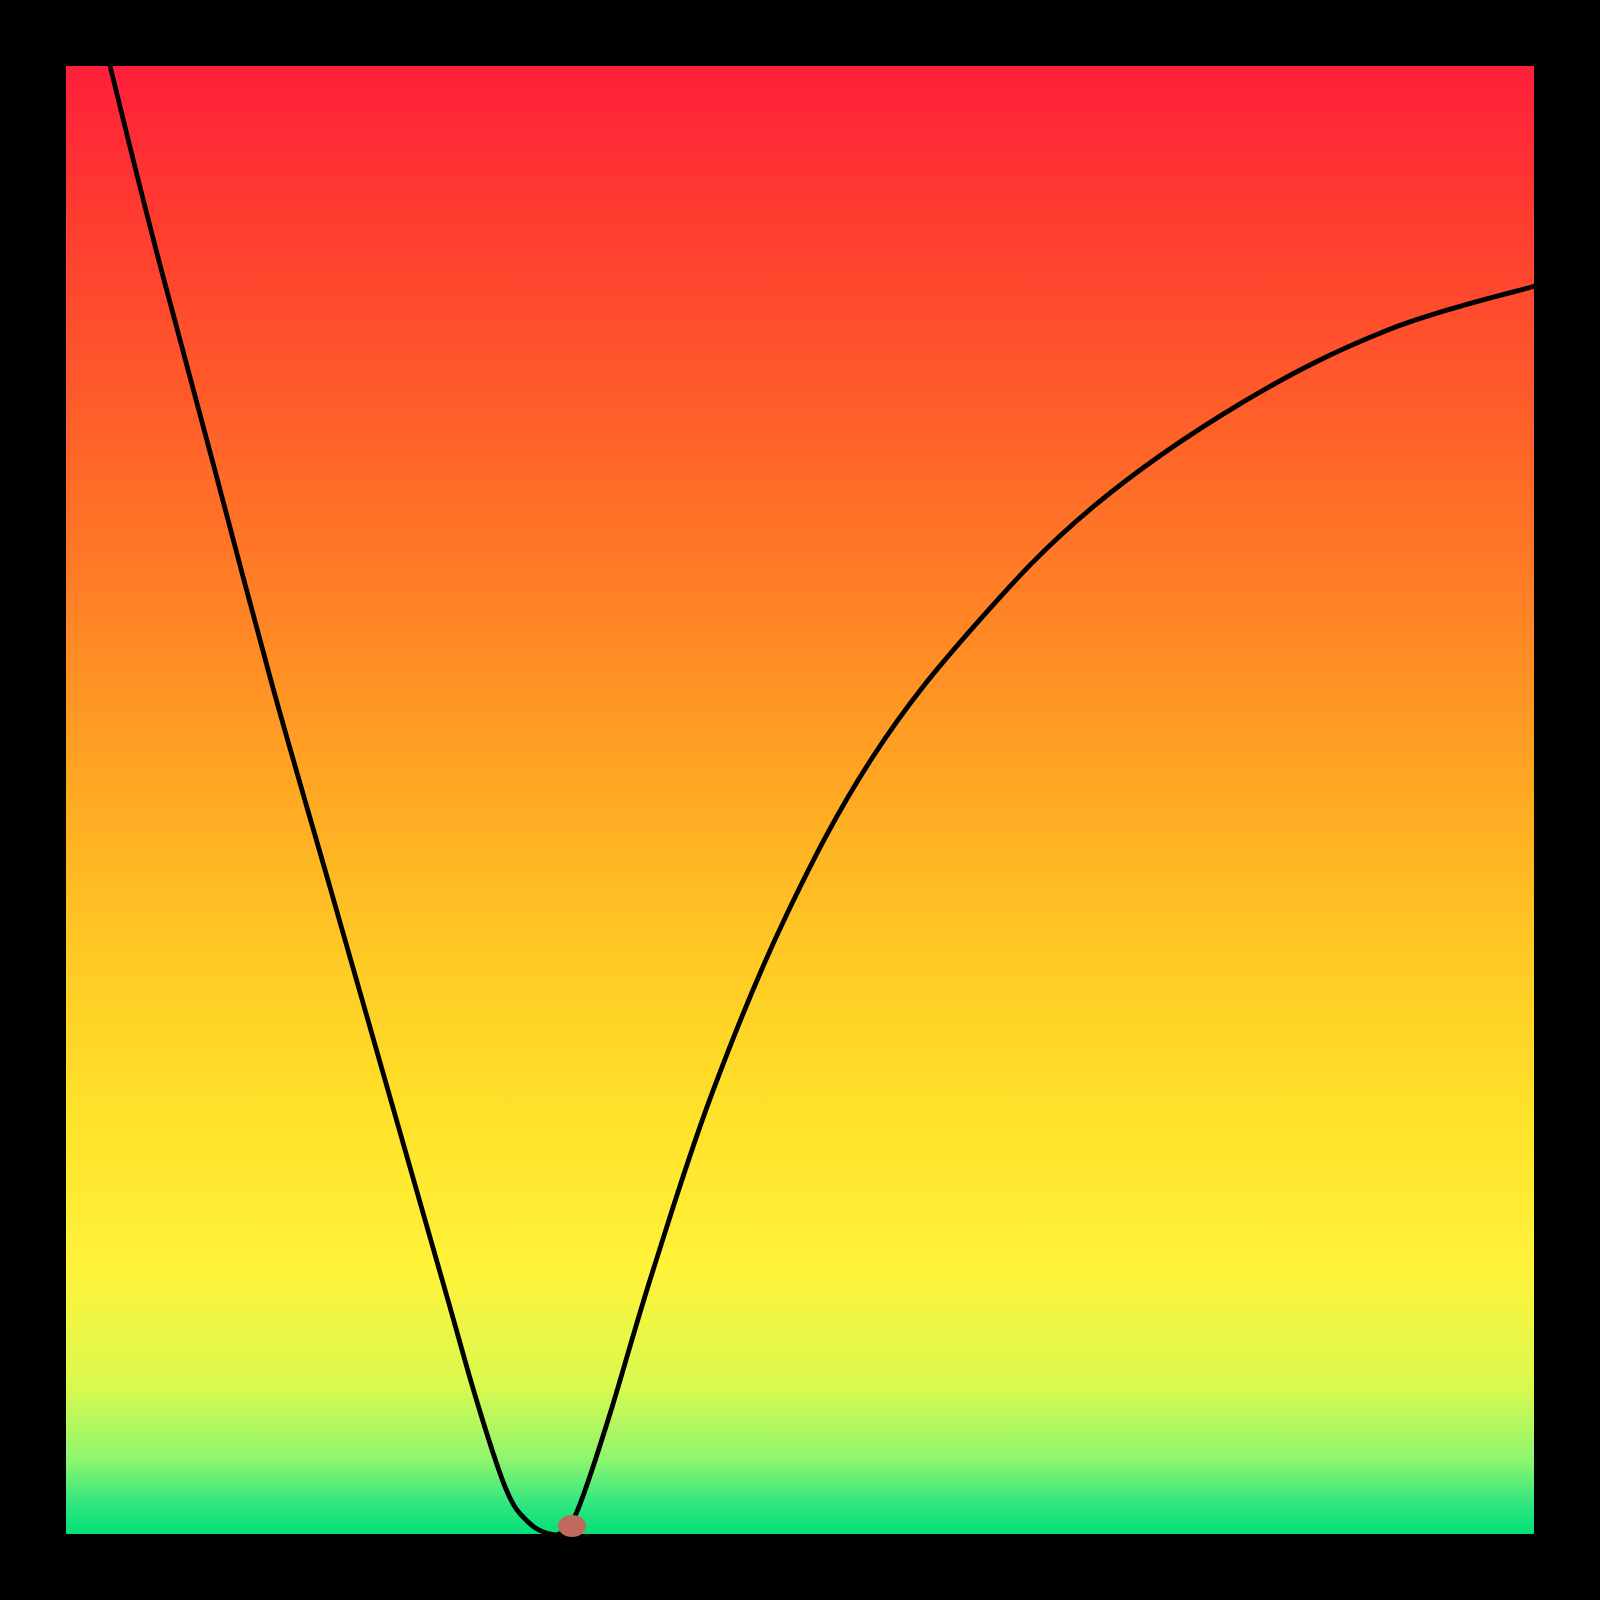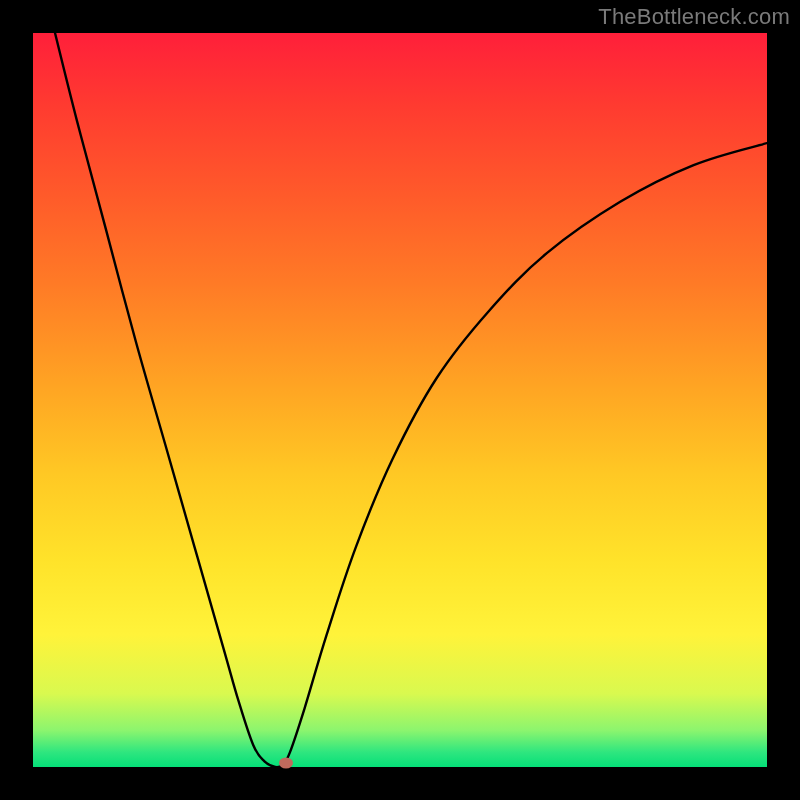--- a/index.html
+++ b/index.html
@@ -61,20 +61,19 @@
     height: 11px;
     background: #c06a5d;
     border-radius: 50%;
     transform: translate(-50%, -50%);
   }
 </style>
 </head>
 <body>
 
 <div class="frame">
-  <div class="attribution">TheBottleneck.com</div>
   <div class="plot">
     <svg class="curve" viewBox="0 0 734 734" preserveAspectRatio="none">
       <path id="curve-path" fill="none" stroke="#000" stroke-width="2.4" stroke-linejoin="round" stroke-linecap="round" d="M 22.02 0.00 C 25.98 15.85, 34.79 52.41, 44.04 88.08 C 53.29 123.75, 62.83 158.54, 73.40 198.18 C 83.97 237.82, 92.19 269.97, 102.76 308.28 C 113.33 346.59, 121.55 374.05, 132.12 411.04 C 142.69 448.03, 150.91 476.81, 161.48 513.80 C 172.05 550.79, 182.91 588.81, 190.84 616.56 C 198.77 644.31, 200.24 650.76, 205.52 667.94 C 210.80 685.12, 215.58 701.15, 220.20 711.98 C 224.82 722.81, 227.25 724.16, 231.21 728.13 C 235.17 732.09, 238.92 733.34, 242.22 734.00 C 245.52 734.66, 246.92 734.44, 249.56 731.80 C 252.20 729.16, 252.94 729.49, 256.90 719.32 C 260.86 709.15, 264.97 696.42, 271.58 675.28 C 278.19 654.14, 284.35 630.95, 293.60 601.88 C 302.85 572.81, 311.07 545.51, 322.96 513.80 C 334.85 482.09, 345.13 456.11, 359.66 425.72 C 374.19 395.33, 386.52 371.40, 403.70 344.98 C 420.88 318.56, 435.26 301.38, 455.08 278.92 C 474.90 256.46, 490.02 240.02, 513.80 220.20 C 537.58 200.38, 560.78 184.67, 587.20 168.82 C 613.62 152.97, 634.18 142.69, 660.60 132.12 C 687.02 121.55, 720.79 114.06, 734.00 110.10"></path>
     </svg>
     <div id="marker" class="marker" style="left: 253.23px; top: 730.33px;"></div>
   </div>
 </div>
 
 </body></html>

